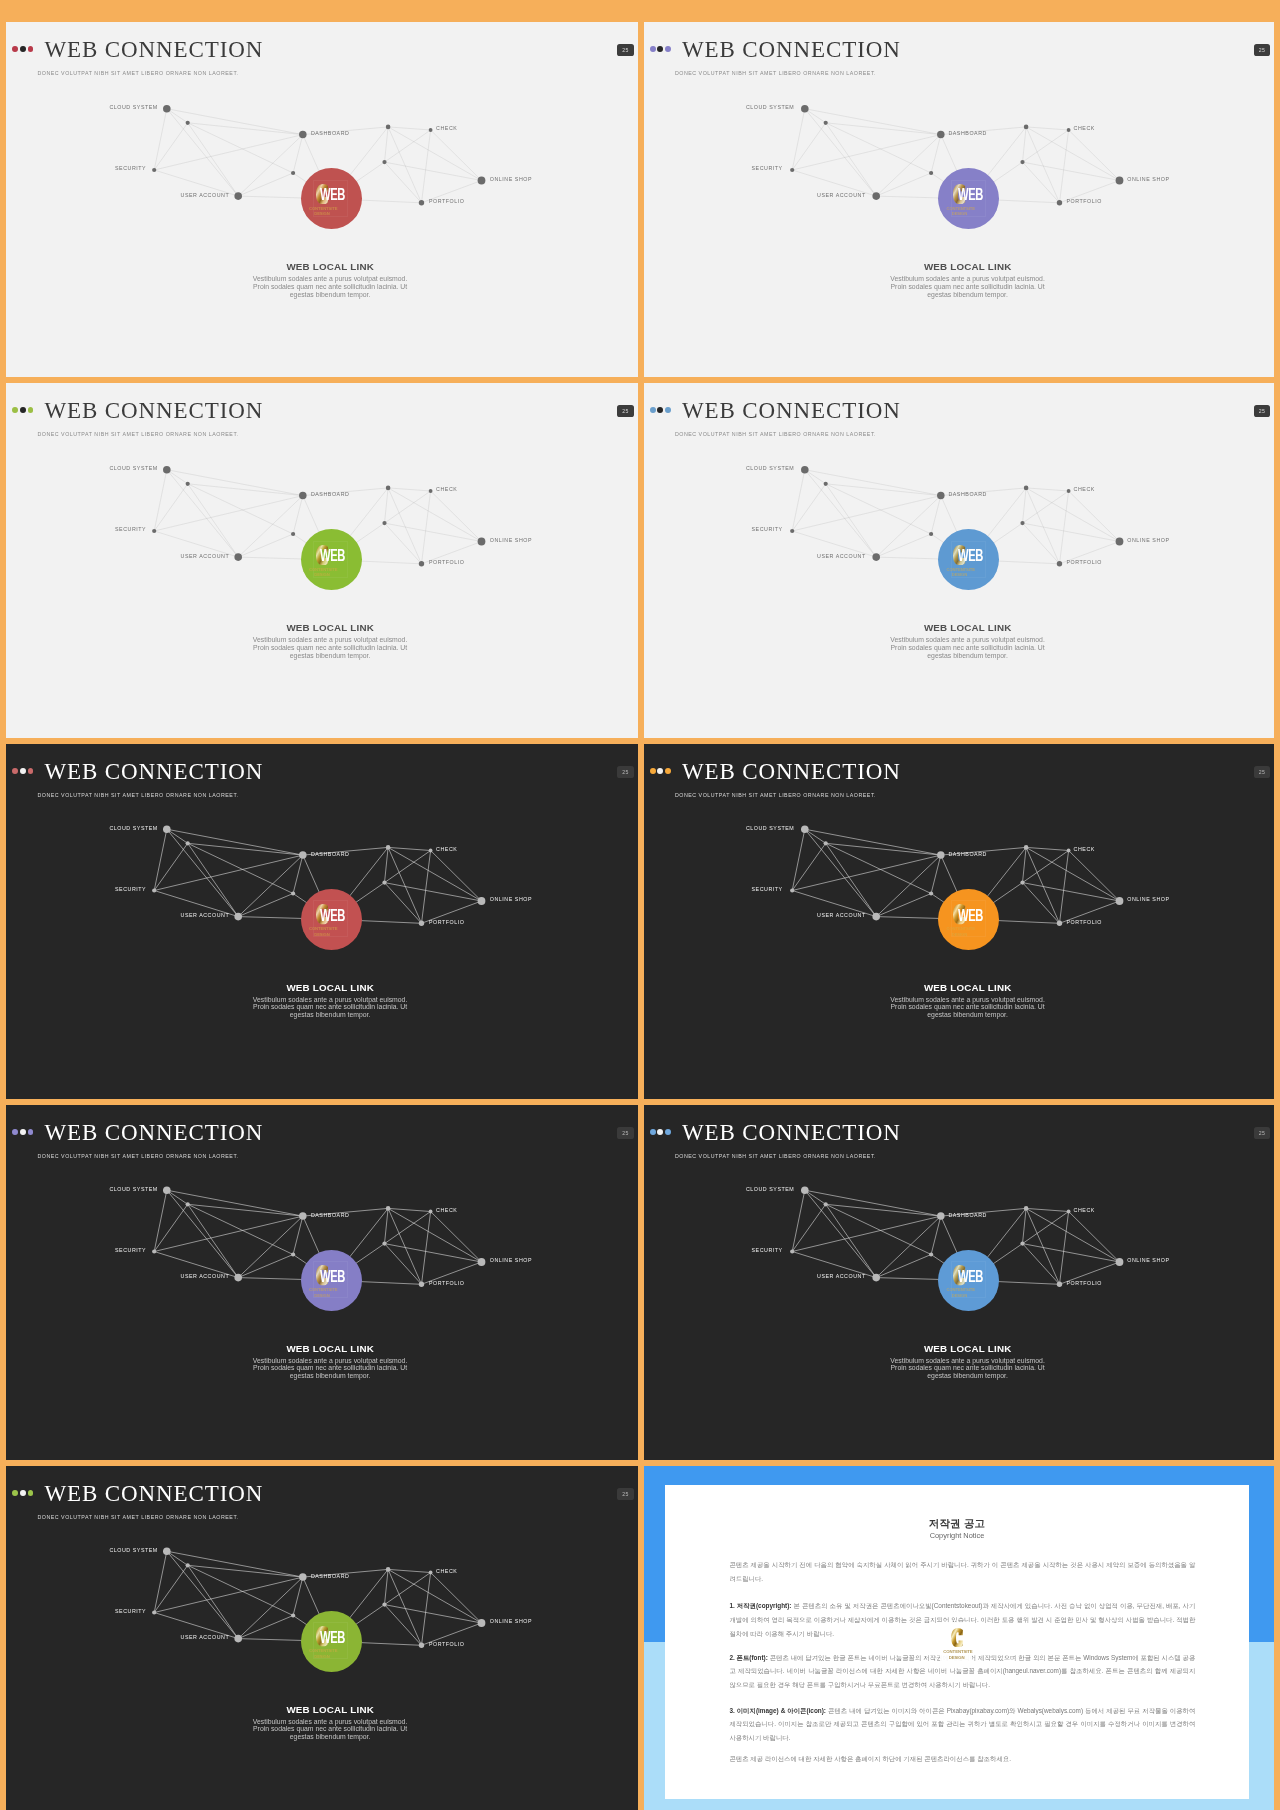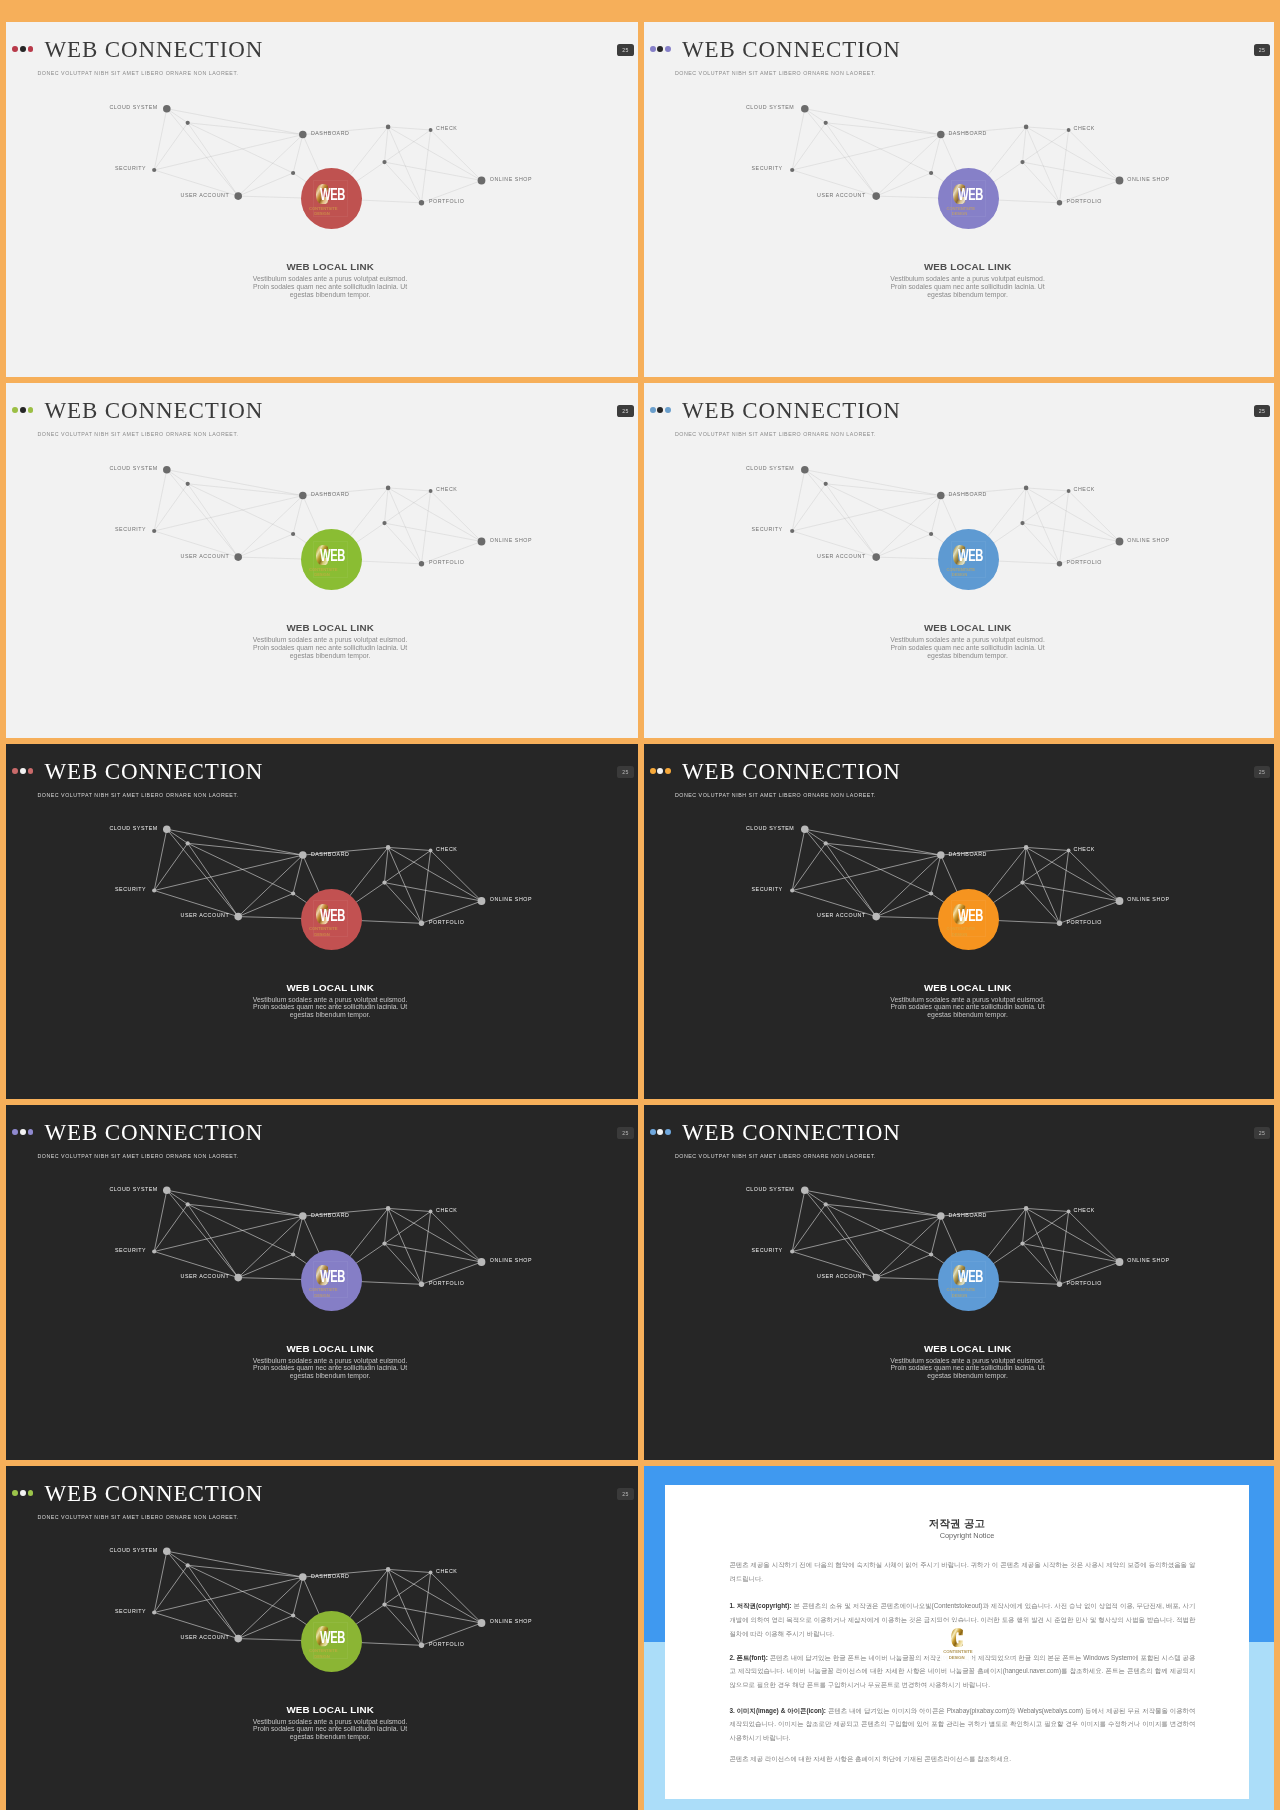--- a/index.html
+++ b/index.html
@@ -34,21 +34,21 @@
           letter-spacing:.2px;color:#4f4f4f;line-height:0;}
   .slide.dark .flabel{color:#ffffff;}
   .fbody{position:absolute;left:7.1px;width:634px;text-align:center;font-size:6.85px;line-height:7.65px;
          color:#8a8a8a;}
   .slide.dark .fbody{color:#c4c4c4;}
 
   .cw{position:absolute;inset:0;background:#3f99f0;}
   .cw-bottom{position:absolute;left:0;right:0;bottom:0;height:178.8px;background:#abddf9;}
   .cw-paper{position:absolute;left:21.5px;top:18.5px;width:584px;height:314px;background:#ffffff;}
   .cw-h1{position:absolute;left:0;width:584px;text-align:center;top:33.5px;font-size:10.5px;font-weight:700;color:#3a3a3a;letter-spacing:.2px;line-height:1;}
-  .cw-h2{position:absolute;left:10px;width:584px;text-align:center;top:47.5px;font-size:7.4px;color:#666;line-height:1;}
+  .cw-h2{position:absolute;left:0;width:584px;text-align:center;top:47.5px;font-size:7.4px;color:#666;line-height:1;}
   .cw-p{position:absolute;left:64.4px;width:466px;font-size:6.4px;line-height:13.7px;color:#787878;text-align:justify;}
   .cw-p b{color:#333;font-weight:700;}
   .cw-logo-bg{position:absolute;left:296.4px;top:156px;width:32.1px;height:39.4px;background:rgba(255,255,255,.93);}
   .cw-logo{position:absolute;left:313.1px;top:161.8px;transform:translateX(-50%);}
 </style>
 </head>
 <body>
 
 <div class="grid" id="grid">
     <div class="slide light">

